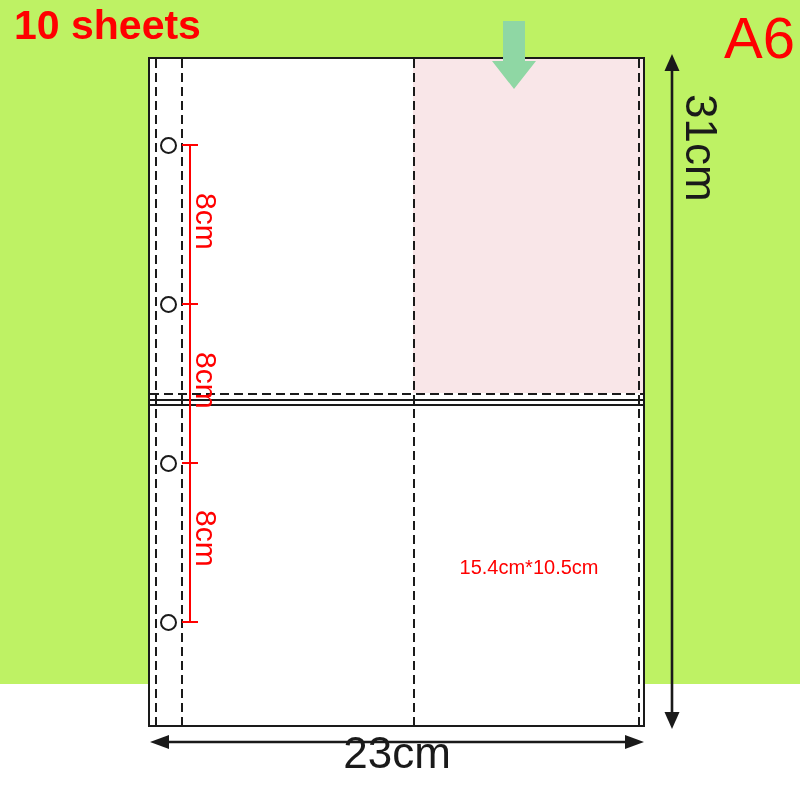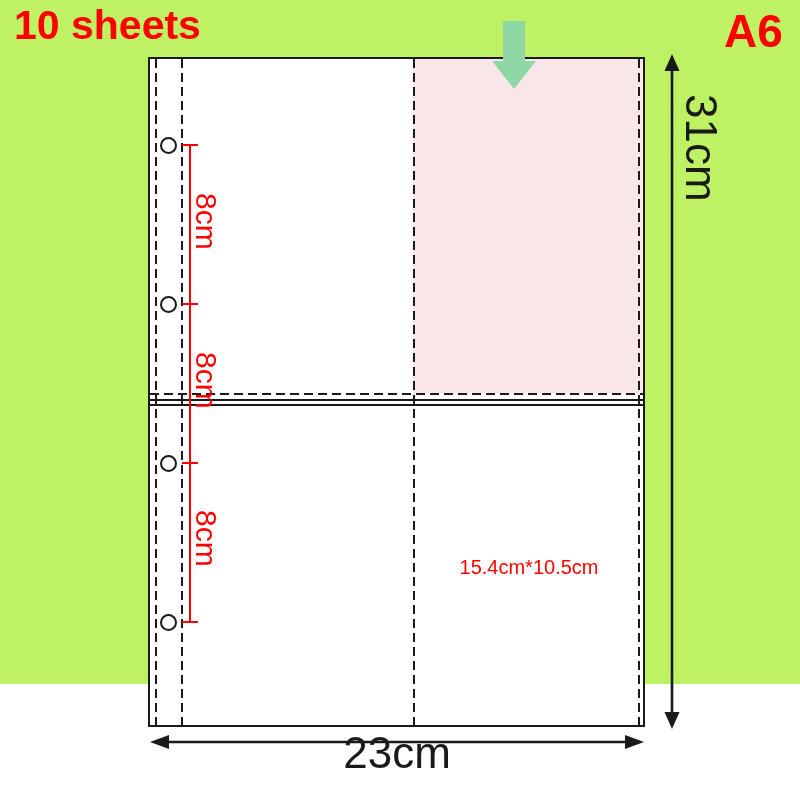--- a/index.html
+++ b/index.html
@@ -13,21 +13,21 @@
   body{font-family:"Liberation Sans", sans-serif;color:var(--line);}
   .canvas{position:relative;width:800px;height:684px;background:#bef264;}
 
   .title-left{
     position:absolute;left:14px;top:2px;
     font-size:41px;font-weight:bold;color:var(--accent-red);
     letter-spacing:0px;white-space:nowrap;
   }
   .title-right{
     position:absolute;left:724px;top:4px;
-    font-size:46px;font-weight:bold;color:var(--accent-red);
+    font-size:58px;font-weight:normal;color:var(--accent-red);
     white-space:nowrap;
   }
 
   
   .sheet{
     position:absolute;left:148px;top:57px;width:497px;height:670px;
     border:2px solid var(--line);background:#fff;
   }
   .pocket-highlight{
     position:absolute;left:263px;top:0;width:230px;height:334px;

